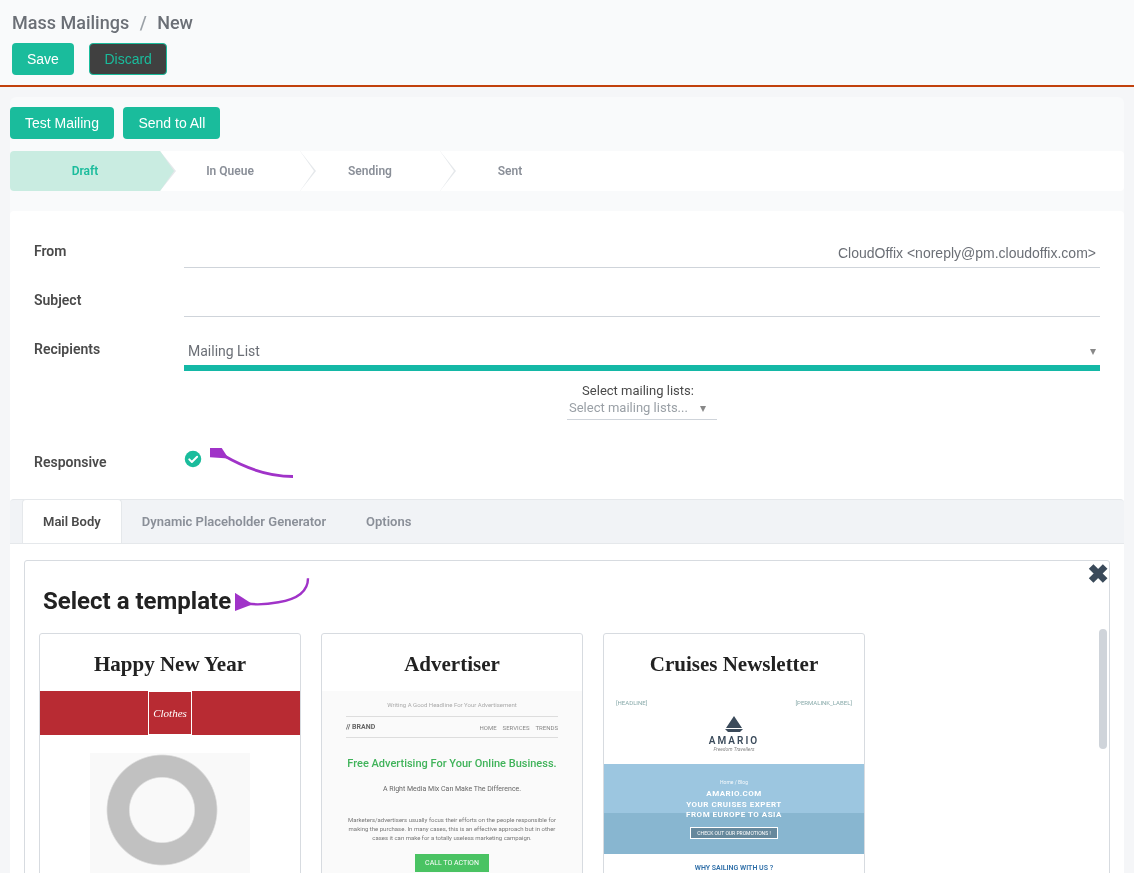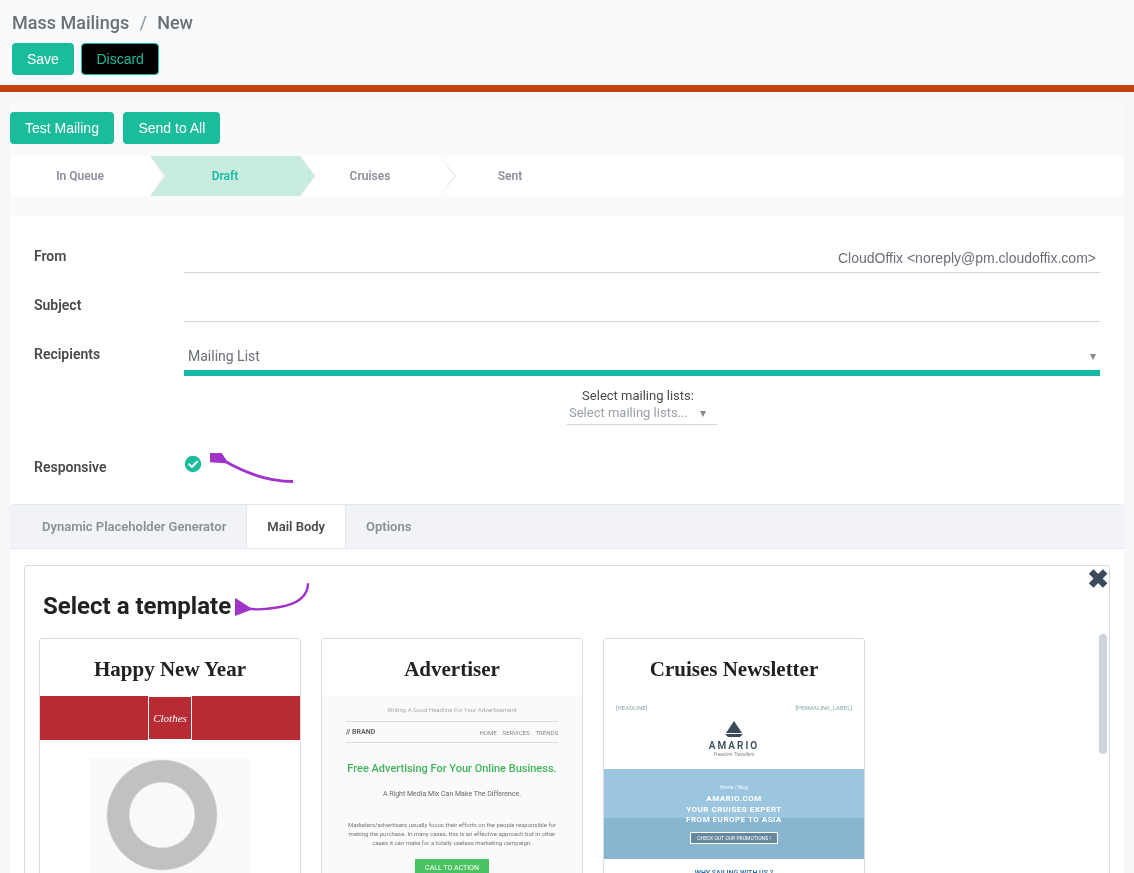--- a/index.html
+++ b/index.html
@@ -7,45 +7,45 @@
     margin: 0;
     font-family: -apple-system, BlinkMacSystemFont, "Segoe UI", Roboto, "Helvetica Neue", Arial, sans-serif;
     background: #f5f6f8;
     color: #4a4a4a;
     font-size: 14px;
   }
   
   .bc-bar {
     padding: 12px 12px 10px 12px;
     background: #f9fafb;
-    border-bottom: 7px solid #c2410c;
+    border-bottom: 2px solid #c2410c;
   }
   .bc-row {
     font-size: 18px;
     color: #6b6f76;
     margin-bottom: 10px;
     font-weight: 500;
   }
   .bc-row .sep { color: #9aa0a6; margin: 0 6px; }
-  .top-actions .btn { margin-right: 4px; }
+  .top-actions .btn { margin-right: 12px; }
   .btn {
     display: inline-block;
     padding: 5px 14px;
     border-radius: 4px;
     font-size: 14px;
     border: 1px solid transparent;
     cursor: pointer;
     line-height: 20px;
   }
   .btn-primary {
     background: #1abc9c;
     color: #fff;
   }
   .btn-outline-primary {
-    background: #000000;
+    background: #404040;
     color: #1abc9c;
     border: 1px solid #1abc9c;
   }
 
   
   .panel-wrap { padding: 10px; }
   .panel {
     background: #f9fafb;
     border-radius: 6px;
     padding: 0;
@@ -368,28 +368,28 @@
 
 <div class="panel-wrap">
   <div class="panel">
 
     <div class="secondary-actions">
       <button class="btn btn-primary">Test Mailing</button>
       <button class="btn btn-primary">Send to All</button>
     </div>
 
     <div class="pipeline">
+      <div class="pipe-item active">
+          <span>Draft</span>
+        </div>
       <div class="pipe-item">
           <span>In Queue</span>
         </div>
-      <div class="pipe-item active">
-          <span>Draft</span>
-        </div>
       <div class="pipe-item">
-          <span>Cruises</span>
+          <span>Sending</span>
         </div>
       <div class="pipe-item">
           <span>Sent</span>
         </div>
     </div>
 
     <div class="form-card">
 
       <div class="row">
         <div class="label">From</div>
@@ -435,22 +435,22 @@
               <marker id="ah1" markerWidth="8" markerHeight="8" refX="2" refY="4" orient="auto">
                 <path d="M8 0 L0 4 L8 8 Z" fill="#a033c8"></path>
               </marker>
             </defs>
             <path d="M85 30 Q50 30 12 8" stroke="#a033c8" stroke-width="3" fill="none" marker-end="url(#ah1)"></path>
           </svg>
         </div>
       </div>
 
       <div class="tabs">
+        <div class="tab active"><span>Mail Body</span></div>
         <div class="tab"><span>Dynamic Placeholder Generator</span></div>
-        <div class="tab active"><span>Mail Body</span></div>
         <div class="tab"><span>Options</span></div>
       </div>
 
       <div class="body-area">
         <div class="template-box">
           <div class="scrollbar-fake"></div>
           <div class="close-x">✖</div>
           <div class="tpl-header">
             <h2>Select a template</h2>
             <svg class="curly-arrow" viewBox="0 0 100 50">

